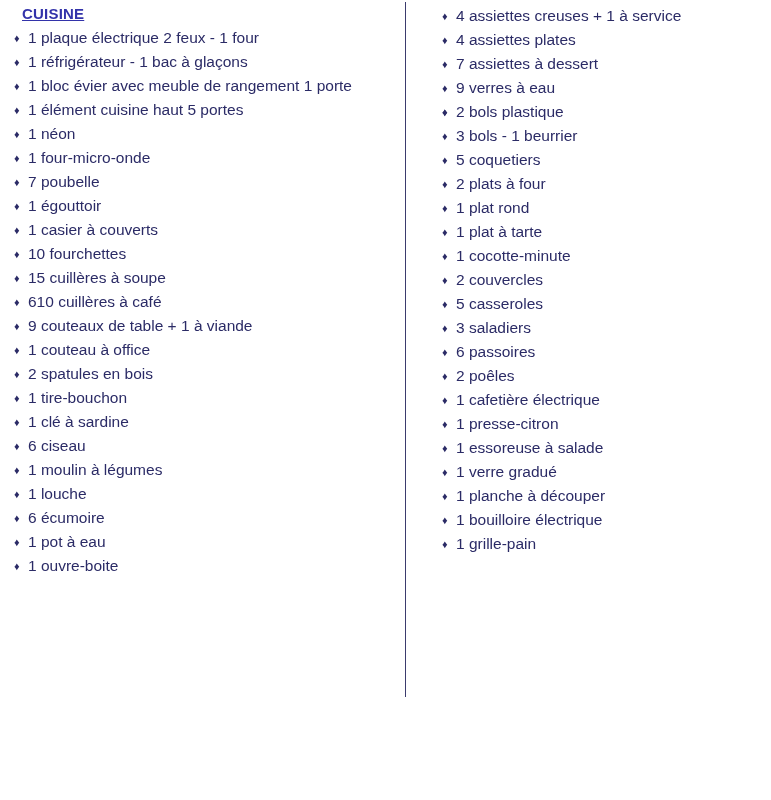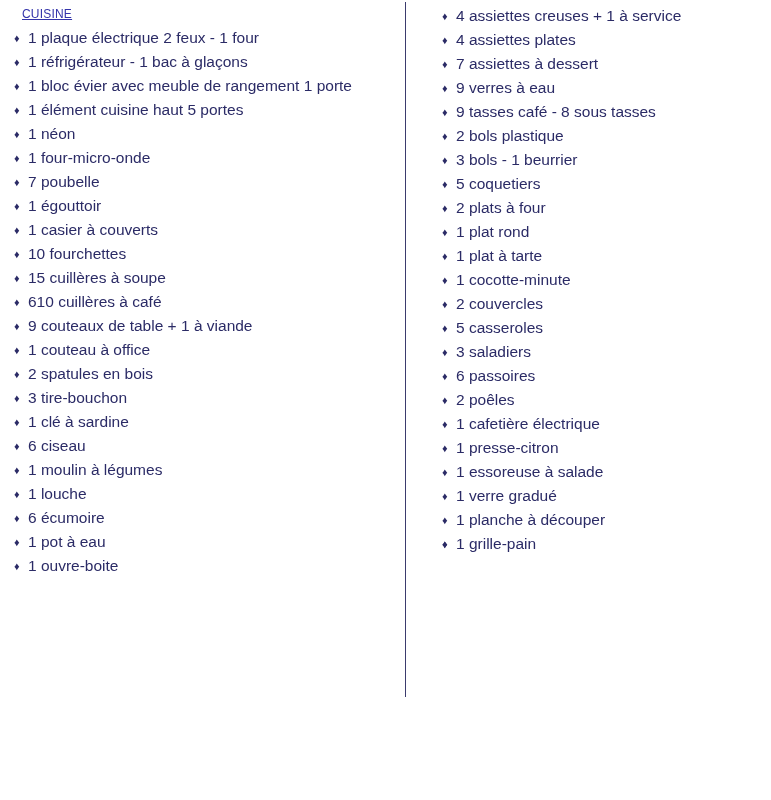--- a/index.html
+++ b/index.html
@@ -39,22 +39,22 @@
     border-left: 1px solid #3b3b6d;
     height: 695px;
     margin-top: 2px;
   }
   .col-right {
     width: 365px;
     box-sizing: border-box;
     padding: 4px 6px 0 36px;
   }
   .section-title {
-    font-size: 12px;
-    font-weight: normal;
+    font-size: 15px;
+    font-weight: bold;
     color: #3333aa;
     letter-spacing: 0.2px;
     text-decoration: underline;
     margin: 0 0 2px 8px;
     line-height: 20px;
   }
   ul.items {
     list-style: none;
     margin: 0;
     padding: 0;
@@ -96,57 +96,57 @@
         <li><span class="bullet">♦</span><span>1 four-micro-onde</span></li>
         <li><span class="bullet">♦</span><span>7 poubelle</span></li>
         <li><span class="bullet">♦</span><span>1 égouttoir</span></li>
         <li><span class="bullet">♦</span><span>1 casier à couverts</span></li>
         <li><span class="bullet">♦</span><span>10 fourchettes</span></li>
         <li><span class="bullet">♦</span><span>15 cuillères à soupe</span></li>
         <li><span class="bullet">♦</span><span>610 cuillères à café</span></li>
         <li><span class="bullet">♦</span><span>9 couteaux de table + 1 à viande</span></li>
         <li><span class="bullet">♦</span><span>1 couteau à office</span></li>
         <li><span class="bullet">♦</span><span>2 spatules en bois</span></li>
-        <li><span class="bullet">♦</span><span>3 tire-bouchon</span></li>
+        <li><span class="bullet">♦</span><span>1 tire-bouchon</span></li>
         <li><span class="bullet">♦</span><span>1 clé à sardine</span></li>
         <li><span class="bullet">♦</span><span>6 ciseau</span></li>
         <li><span class="bullet">♦</span><span>1 moulin à légumes</span></li>
         <li><span class="bullet">♦</span><span>1 louche</span></li>
         <li><span class="bullet">♦</span><span>6 écumoire</span></li>
         <li><span class="bullet">♦</span><span>1 pot à eau</span></li>
         <li><span class="bullet">♦</span><span>1 ouvre-boite</span></li>
       </ul>
     </div>
 
     <div class="divider"></div>
 
     <div class="col-right">
       <div class="spacer-top-right"></div>
       <ul class="items">
         <li><span class="bullet">♦</span><span>4 assiettes creuses + 1 à service</span></li>
         <li><span class="bullet">♦</span><span>4 assiettes plates</span></li>
         <li><span class="bullet">♦</span><span>7 assiettes à dessert</span></li>
         <li><span class="bullet">♦</span><span>9 verres à eau</span></li>
-        <li><span class="bullet">♦</span><span>9 tasses  café -  8 sous tasses</span></li>
+        <li><span class="bullet">♦</span></li>
         <li><span class="bullet">♦</span><span>2 bols plastique</span></li>
         <li><span class="bullet">♦</span><span>3 bols -  1 beurrier</span></li>
         <li><span class="bullet">♦</span><span>5 coquetiers</span></li>
         <li><span class="bullet">♦</span><span>2 plats à four</span></li>
         <li><span class="bullet">♦</span><span>1 plat rond</span></li>
         <li><span class="bullet">♦</span><span>1 plat à tarte</span></li>
         <li><span class="bullet">♦</span><span>1 cocotte-minute</span></li>
         <li><span class="bullet">♦</span><span>2 couvercles</span></li>
         <li><span class="bullet">♦</span><span>5 casseroles</span></li>
         <li><span class="bullet">♦</span><span>3 saladiers</span></li>
         <li><span class="bullet">♦</span><span>6 passoires</span></li>
         <li><span class="bullet">♦</span><span>2 poêles</span></li>
         <li><span class="bullet">♦</span><span>1 cafetière électrique</span></li>
         <li><span class="bullet">♦</span><span>1 presse-citron</span></li>
         <li><span class="bullet">♦</span><span>1 essoreuse à salade</span></li>
         <li><span class="bullet">♦</span><span>1 verre gradué</span></li>
         <li><span class="bullet">♦</span><span>1 planche à découper</span></li>
-        <li><span class="bullet">♦</span></li>
+        <li><span class="bullet">♦</span><span>1 bouilloire électrique</span></li>
         <li><span class="bullet">♦</span><span>1  grille-pain</span></li>
       </ul>
     </div>
 
   </div>
 </div>
 
 </body></html>

